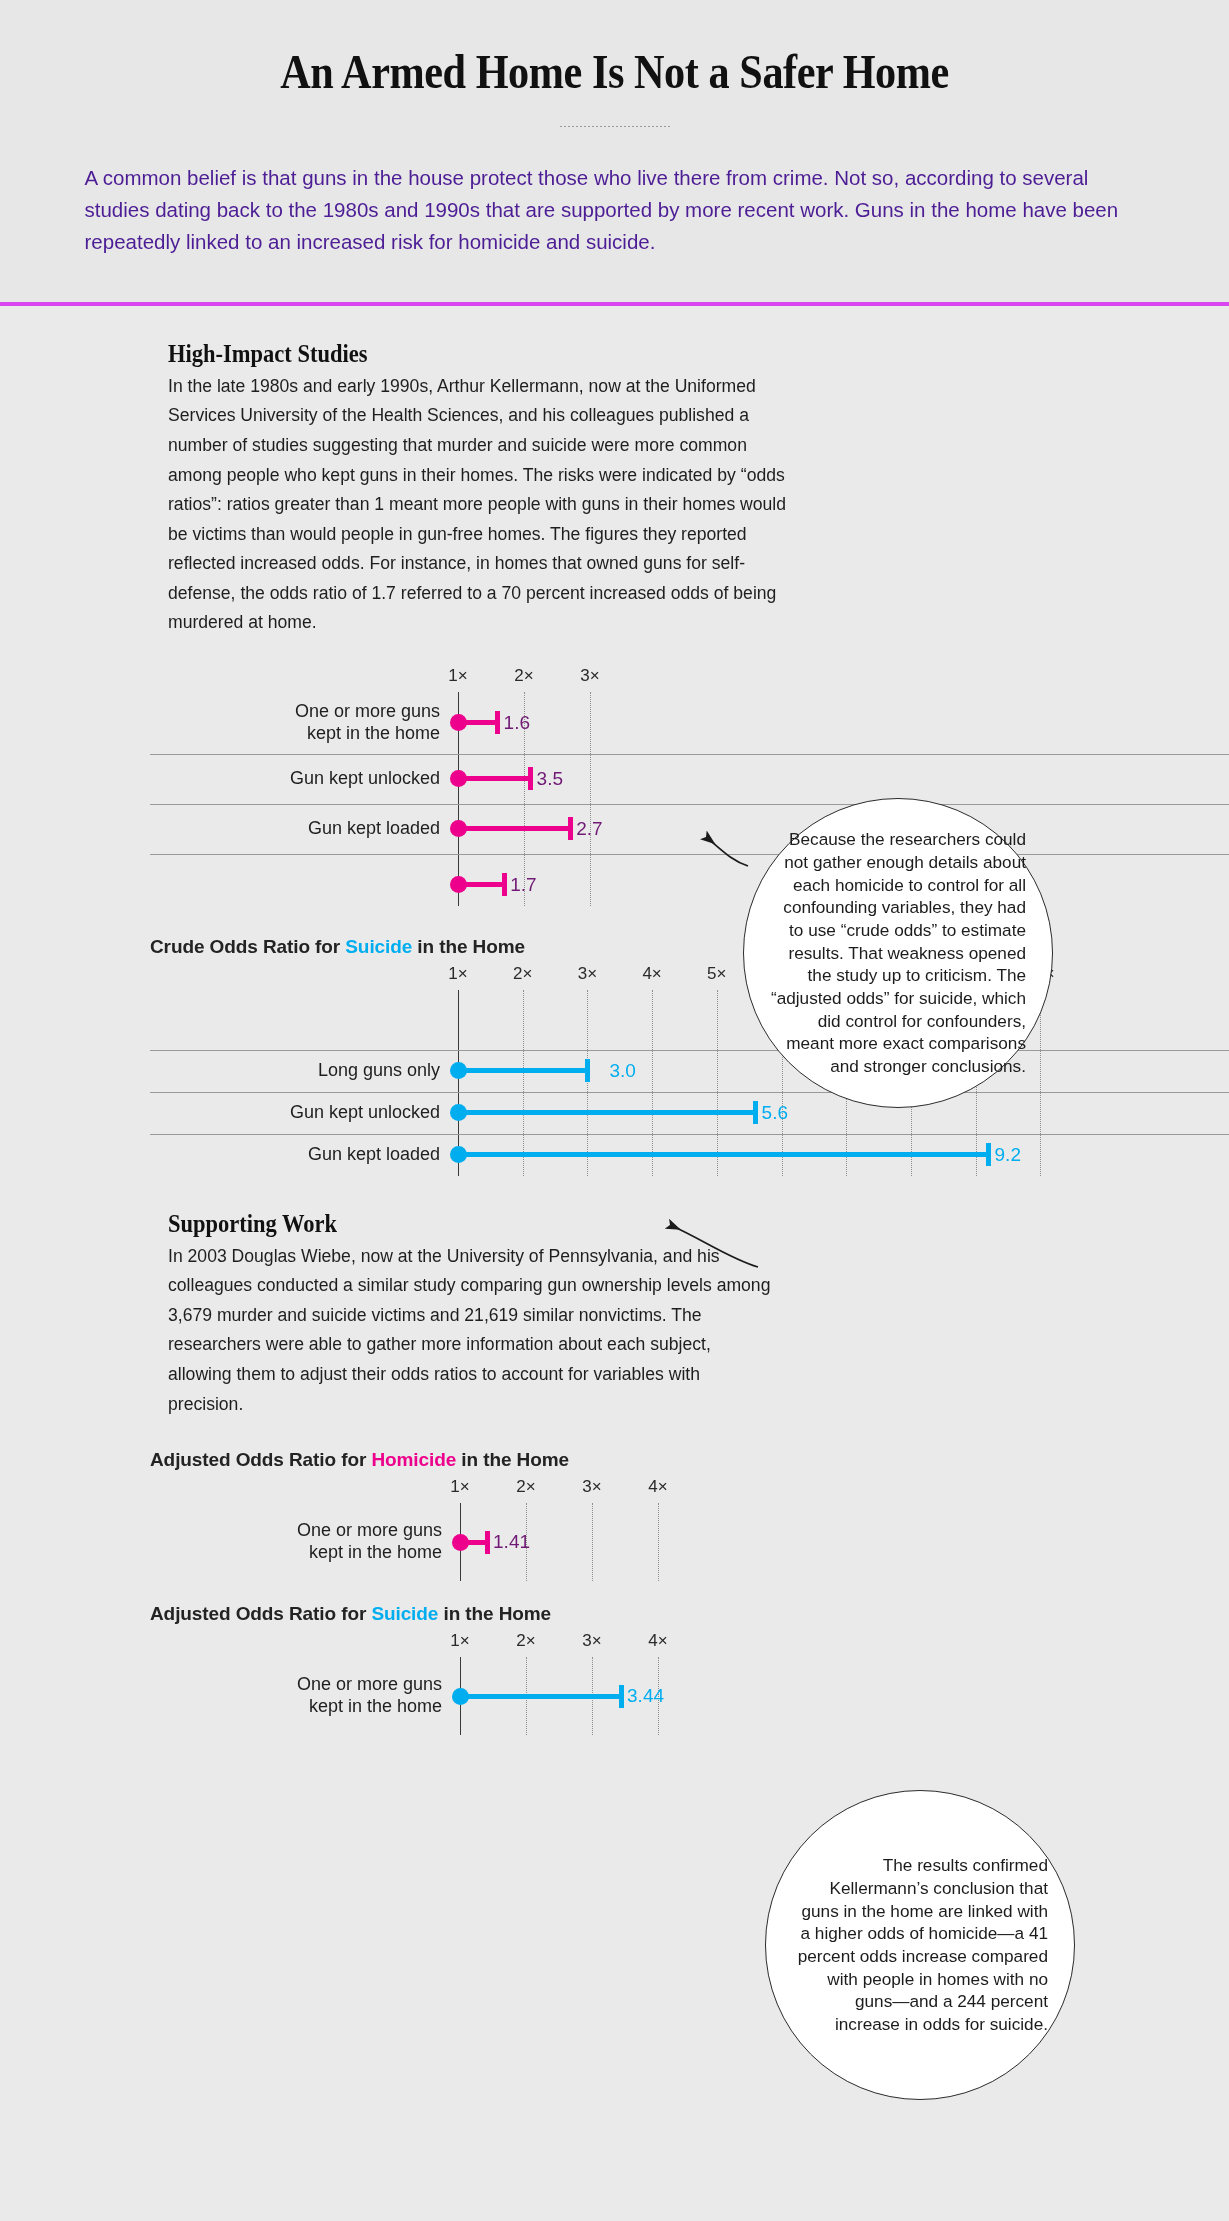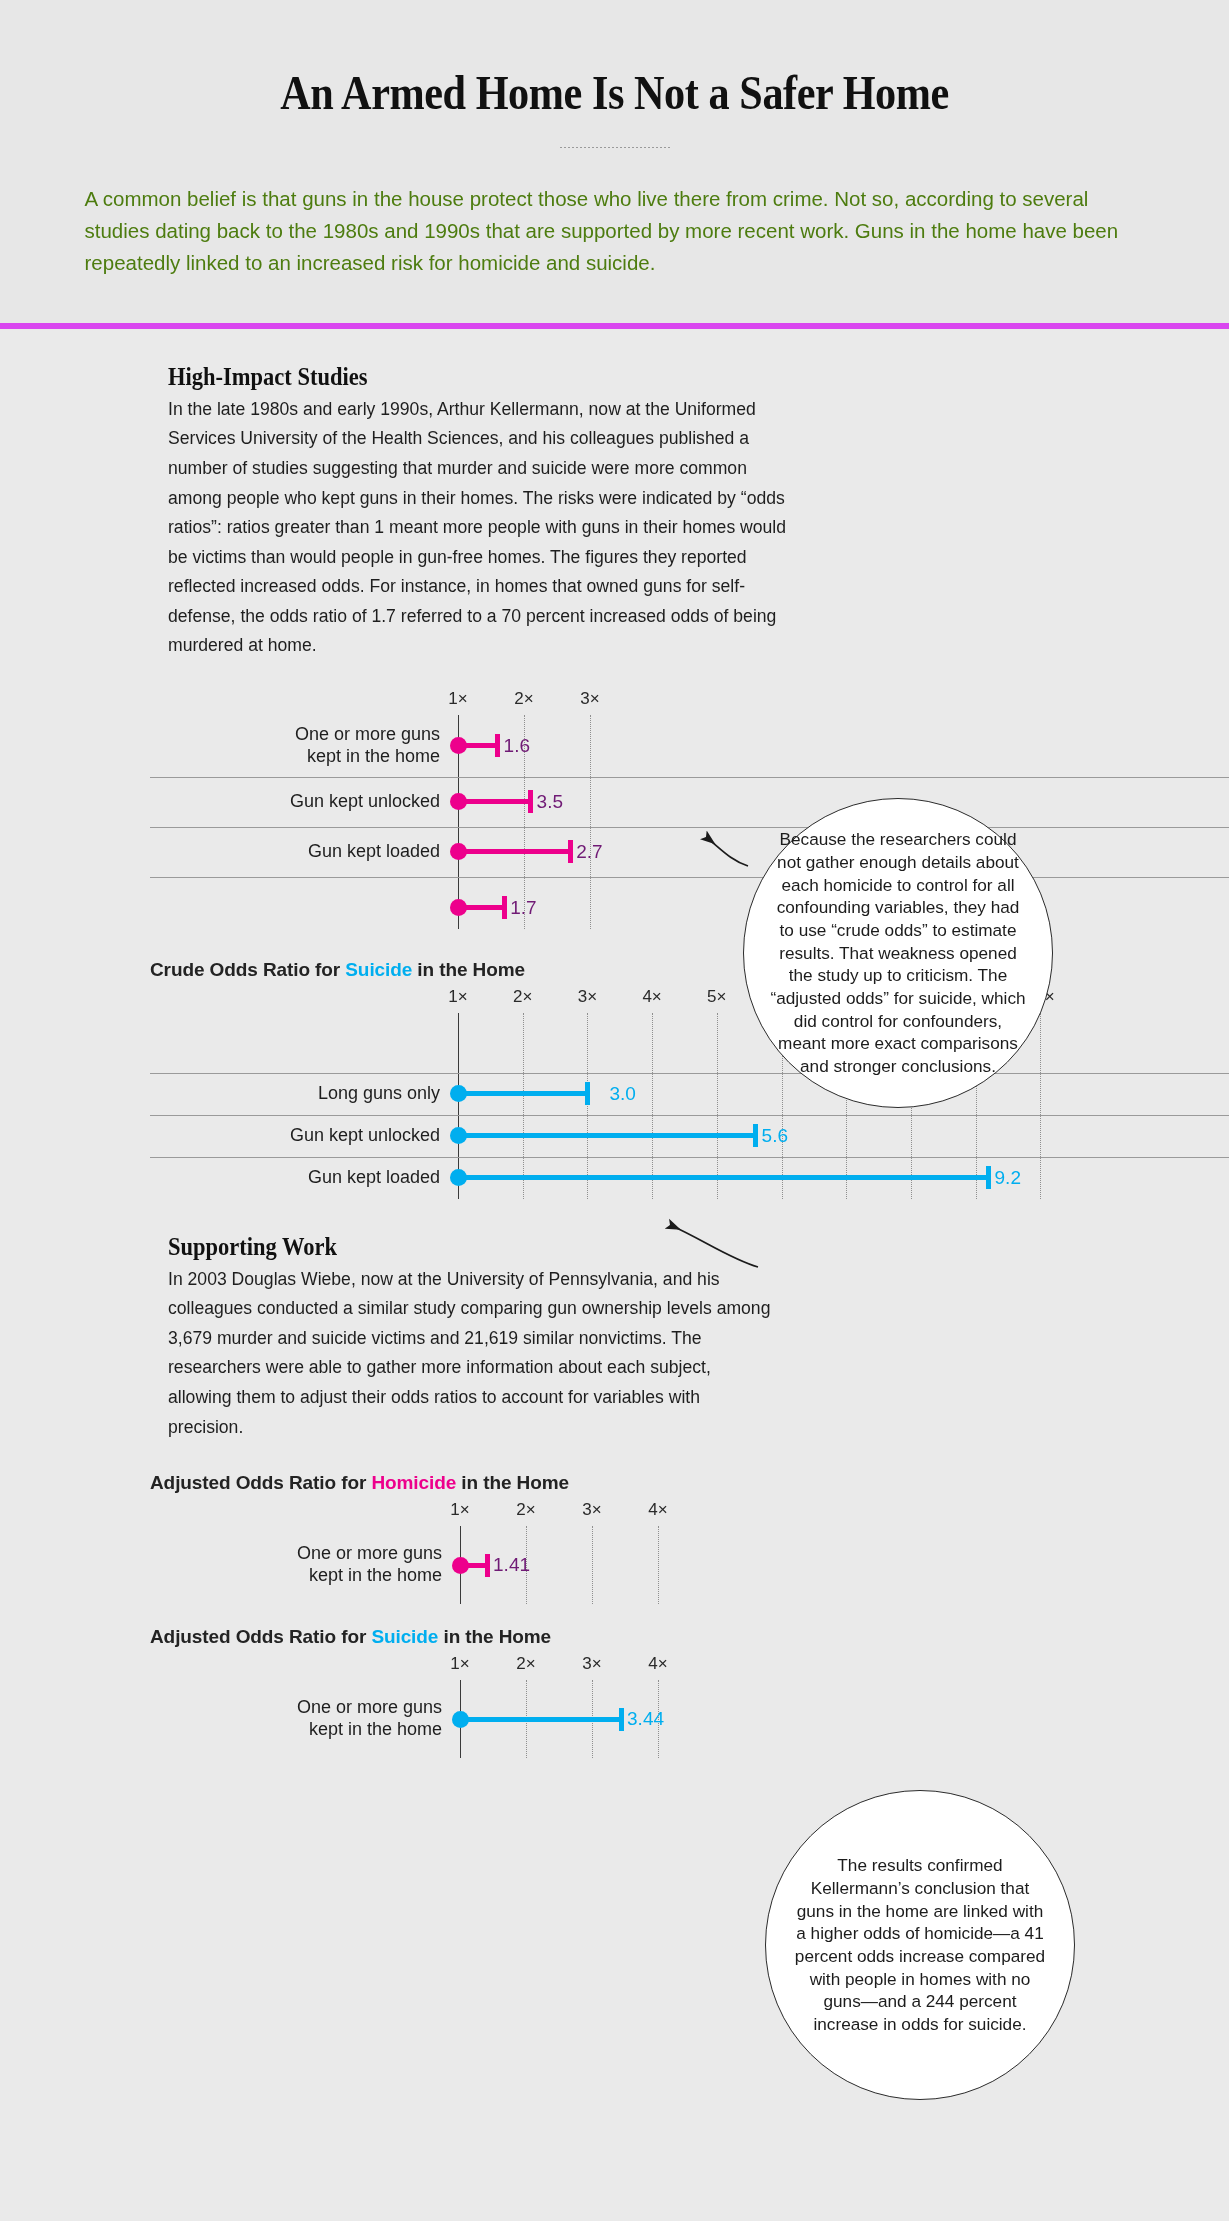--- a/index.html
+++ b/index.html
@@ -9,22 +9,22 @@
     background: #eaeaea;
     font-family: "Liberation Sans", sans-serif;
     color: #1a1a1a;
     -webkit-font-smoothing: antialiased;
   }
   .page { position: relative; width:1229px; min-height:2221px; background:#eaeaea; overflow:hidden; }
 
   
   .header {
     background:#e7e7e7;
-    padding: 47px 0 44px 0;
-    border-bottom: 6px solid #d946ef;
+    padding: 26px 0 44px 0;
+    border-bottom: 4px solid #d946ef;
   }
   .title {
     font-family: "Liberation Serif", serif;
     font-weight: 700;
     font-size: 48px;
     letter-spacing: -0.5px;
     text-align:center;
     color:#111;
     margin: 18px 0 0 0;
     transform: scaleX(0.88);
@@ -34,21 +34,21 @@
     margin: 26px auto 0 auto;
     background-image: radial-gradient(circle, #9a9a9a 38%, transparent 40%);
     background-size: 4px 3px;
     background-repeat: repeat-x;
   }
   .lede {
     width: 1060px;
     margin: 34px auto 0 auto;
     font-size: 20.5px;
     line-height: 1.56;
-    color:#4d7c0f;
+    color:#4c1d95;
     font-family: "Liberation Sans", sans-serif;
   }
 
   
   .body-wrap { position:relative; padding: 34px 0 40px 0; }
 
   h2.sec {
     font-family: "Liberation Serif", serif;
     font-weight: 700;
     font-size: 25px;
@@ -120,21 +120,21 @@
   .blue .bar, .blue .dot, .blue .cap { background:#00AEEF; }
   .blue .val { color:#00AEEF; }
 
   
   .callout {
     position:absolute;
     border-radius: 50%;
     background:#fff;
     border: 1.4px solid #2b2b2b;
     display:flex; align-items:center; justify-content:center;
-    text-align:center;
+    text-align:right;
   }
   .callout p {
     margin:0; padding: 0 26px;
     font-size: 17.2px; line-height:1.32; color:#1c1c1c;
   }
   .arrow { position:absolute; pointer-events:none; }
 </style>
 </head>
 <body>
 

